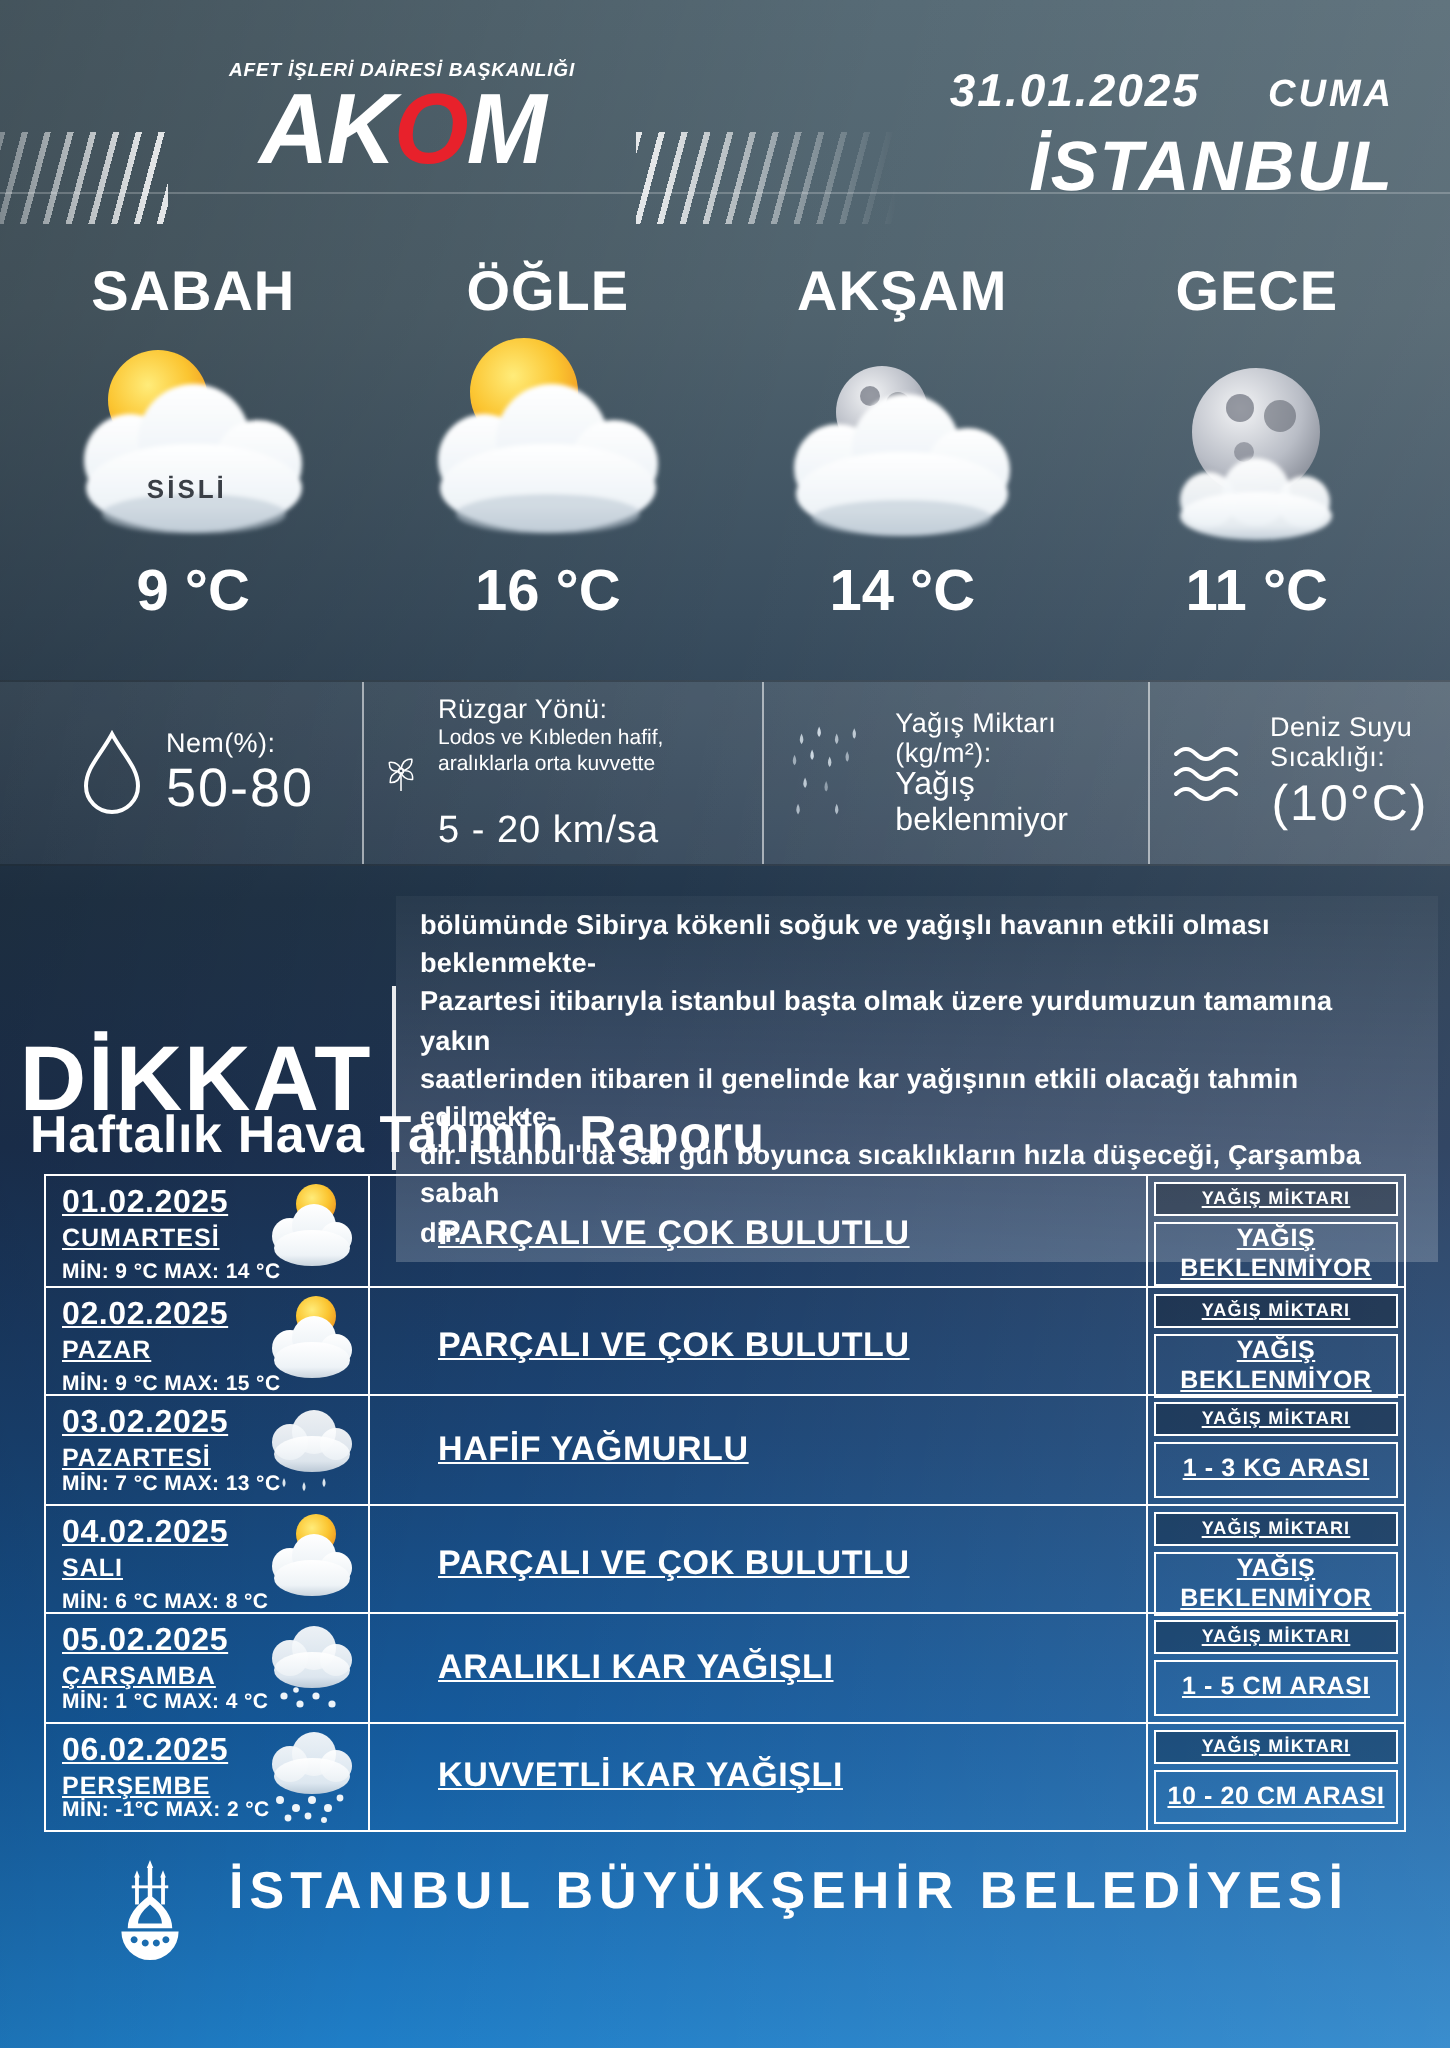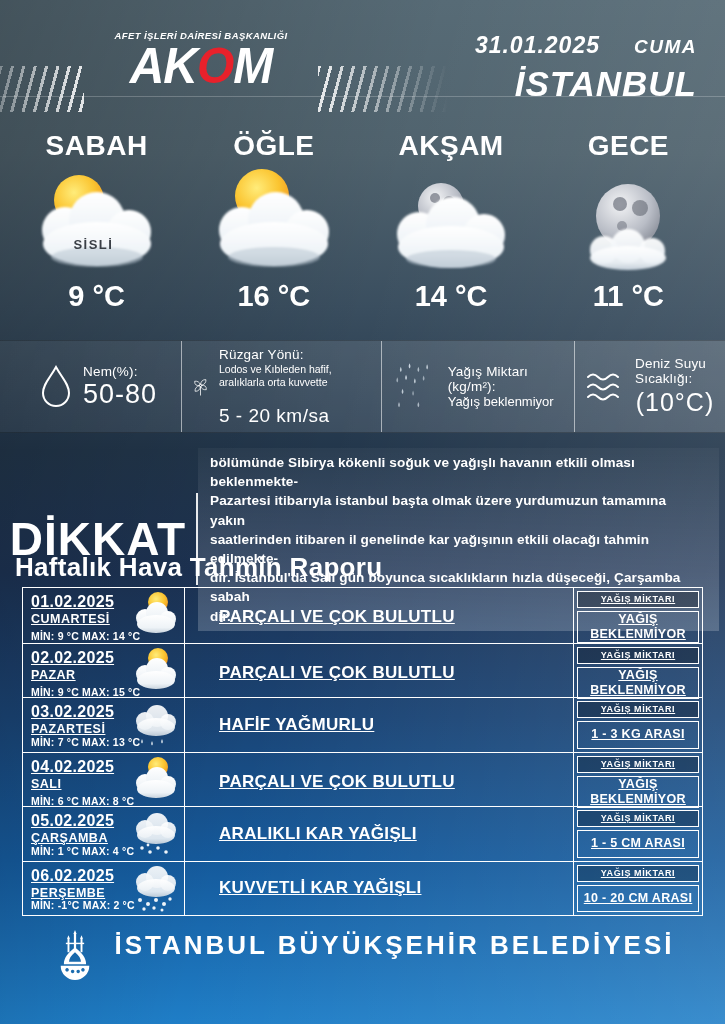--- a/index.html
+++ b/index.html
@@ -43,21 +43,21 @@
   .metrics { top:340px; left:0; right:0; height:93px;
     background:linear-gradient(100deg, rgba(255,255,255,0.05), rgba(255,255,255,0.17));
     border-top:1px solid rgba(0,0,0,0.22); border-bottom:1px solid rgba(0,0,0,0.22);
     display:grid; grid-template-columns:152px 200px 193px 1fr;padding-left:29px; }
   .metric { display:flex; align-items:center; gap:10px; padding:0 10px; }
   .metric + .metric { border-left:1px solid rgba(255,255,255,0.55); }
   .metric-label { font-size:13.5px; font-weight:400; letter-spacing:0.2px; }
   .metric-big { font-size:27px; font-weight:400; letter-spacing:1px; }
   .wind-desc { font-size:10.5px; line-height:13px; width:152px; margin-top:1px; }
   .wind-speed { font-size:19px; margin-top:16px; letter-spacing:0.5px; }
-  .precip-value { font-size:13px; }
+  .precip-value { font-size:16px; }
   .sea-value { font-size:25px; text-align:center; margin-top:2px; letter-spacing:1px; }
 
   
   .warning { top:448px; left:0; right:0; height:100px; display:grid; grid-template-columns:196px 2px 1fr; align-items:center; }
   .warning-title { font-size:46px; font-weight:900; letter-spacing:1px; text-align:center; }
   .warning-divider { width:2px; height:92px; background:rgba(255,255,255,0.9); }
   .warning-text { padding:5px 14px 5px 12px; margin-right:6px;
     background:linear-gradient(180deg, rgba(255,255,255,0.04), rgba(255,255,255,0.20)); }
   .warning-line { font-size:13.6px; font-weight:700; line-height:19.2px; letter-spacing:0.1px; }
 

